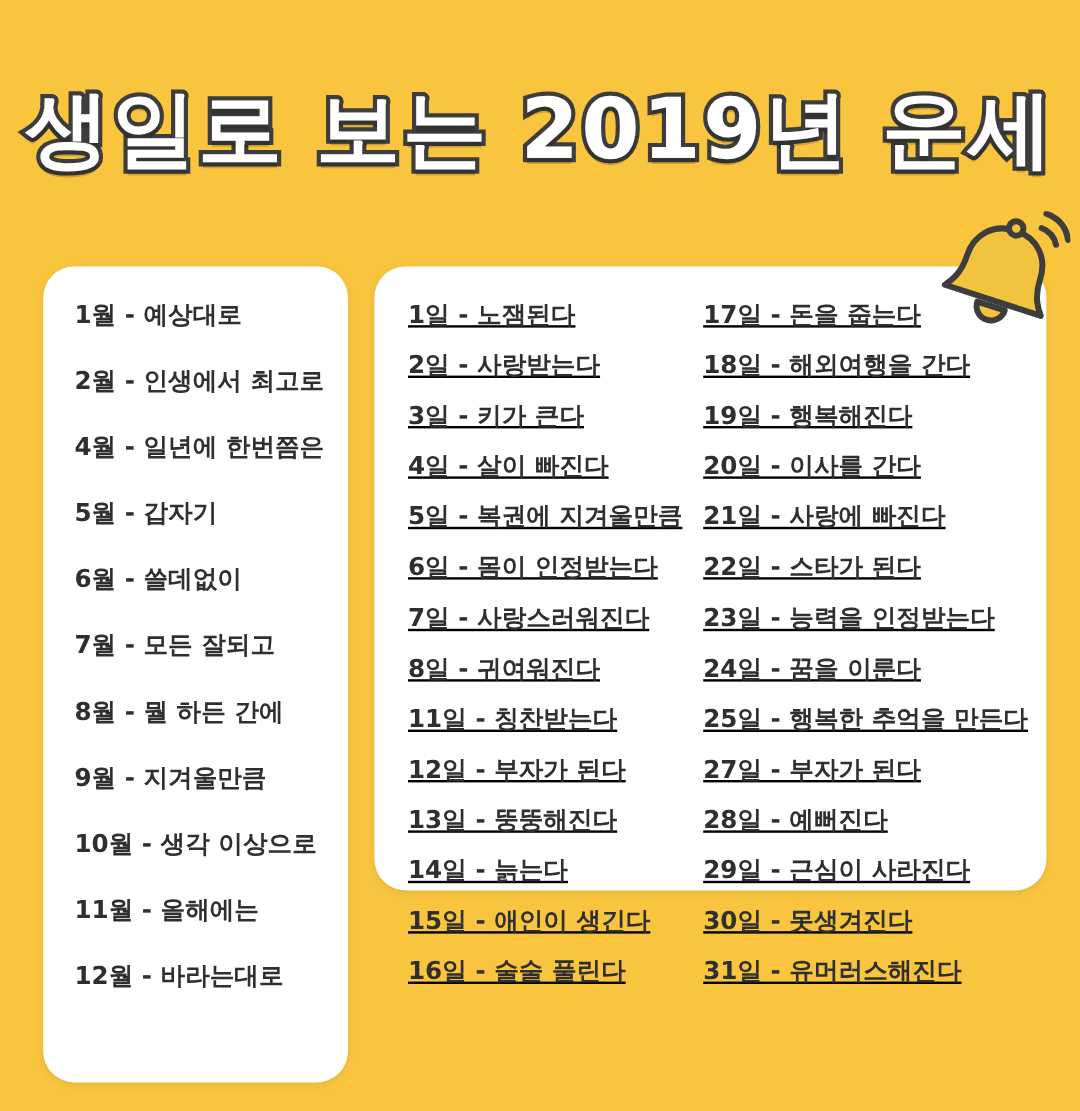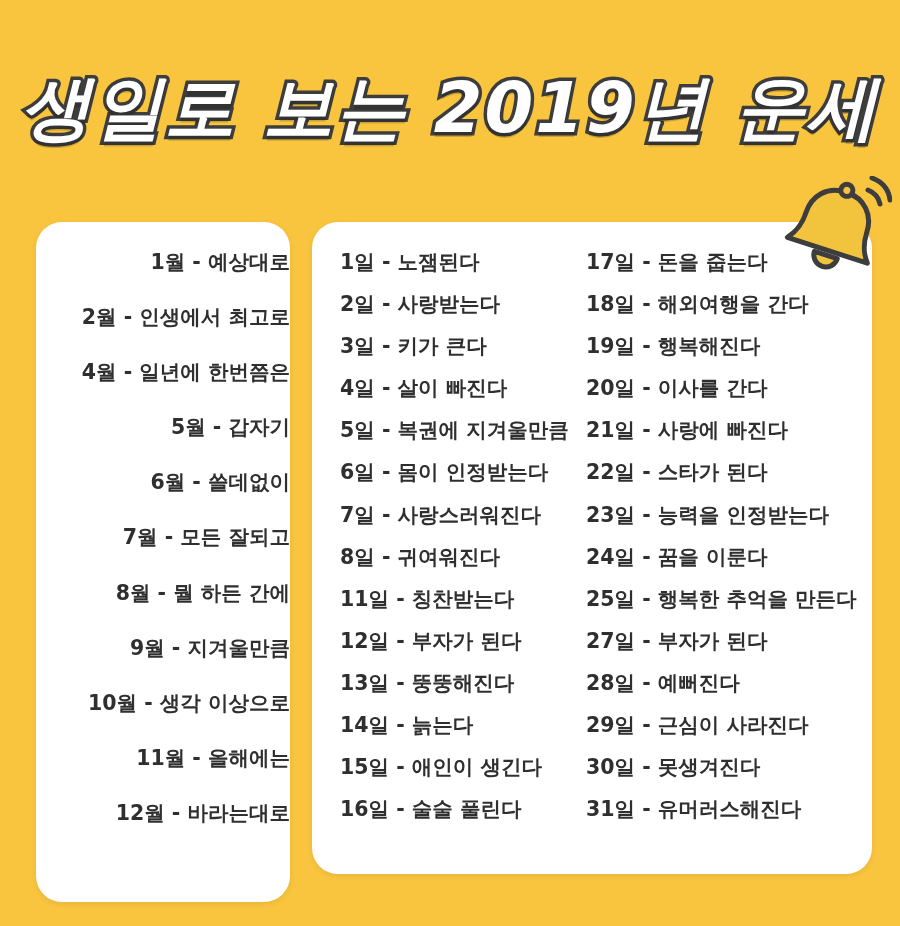--- a/index.html
+++ b/index.html
@@ -22,21 +22,20 @@
     overflow: hidden;
   }
   
   .title-wrap {
     position: absolute;
     top: 62px;
     left: 0;
     width: 900px;
     text-align: center;
     z-index: 5;
-    font-style: italic;
   }
   .title {
     display: inline-block;
     font-family: "DejaVu Sans", "Liberation Sans", sans-serif;
     font-size: 70px;
     font-weight: bold;
     letter-spacing: 2px;
     color: #ffffff;
     -webkit-text-stroke: 7px #3d3d3d;
     paint-order: stroke fill;
@@ -61,39 +60,40 @@
     box-sizing: border-box;
   }
   .card-months {
     width: 272px;
     padding: 28px 0 28px 26px;
     height: 680px;
   }
   .card-days {
     flex: 1;
     padding: 28px 24px 28px 28px;
-    height: 652px;
+    height: 520px;
     display: flex;
     gap: 18px;
+    text-decoration: underline;
   }
   .col {
     display: flex;
     flex-direction: column;
   }
   .col-days-a { width: 228px; }
   .col-days-b { width: 262px; }
   .entry {
     font-family: "DejaVu Sans", "Liberation Sans", sans-serif;
     font-size: 20.5px;
     font-weight: bold;
     color: #2f2f2f;
     white-space: nowrap;
     line-height: 1.2;
   }
-  .card-months .entry { margin-bottom: 30.5px; text-align: right; }
+  .card-months .entry { margin-bottom: 30.5px; }
   .card-months .entry:last-child { margin-bottom: 0; }
   .card-days .entry { margin-bottom: 17.5px; }
   .card-days .entry:last-child { margin-bottom: 0; }
 
   
   .bell {
     position: absolute;
     right: 8px;
     top: 176px;
     width: 120px;

